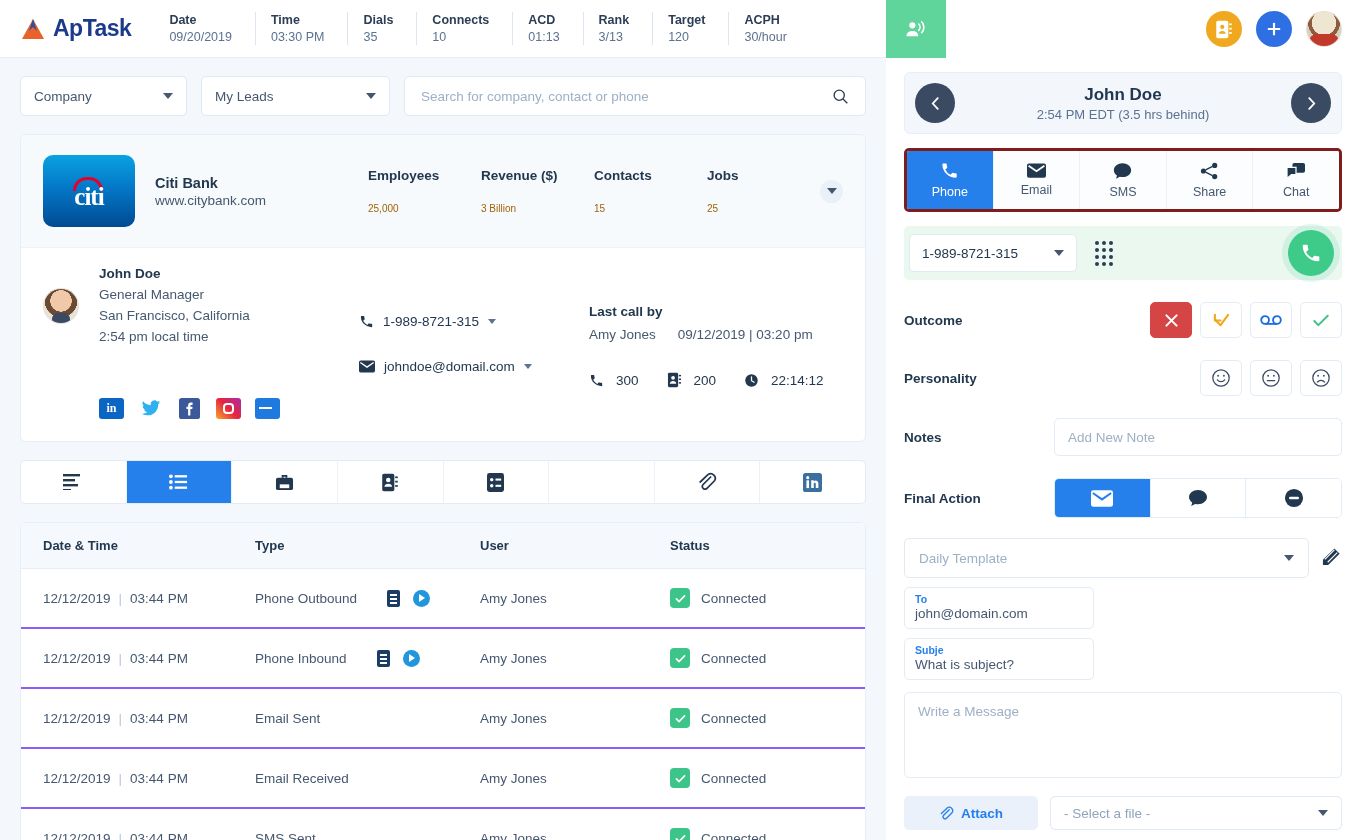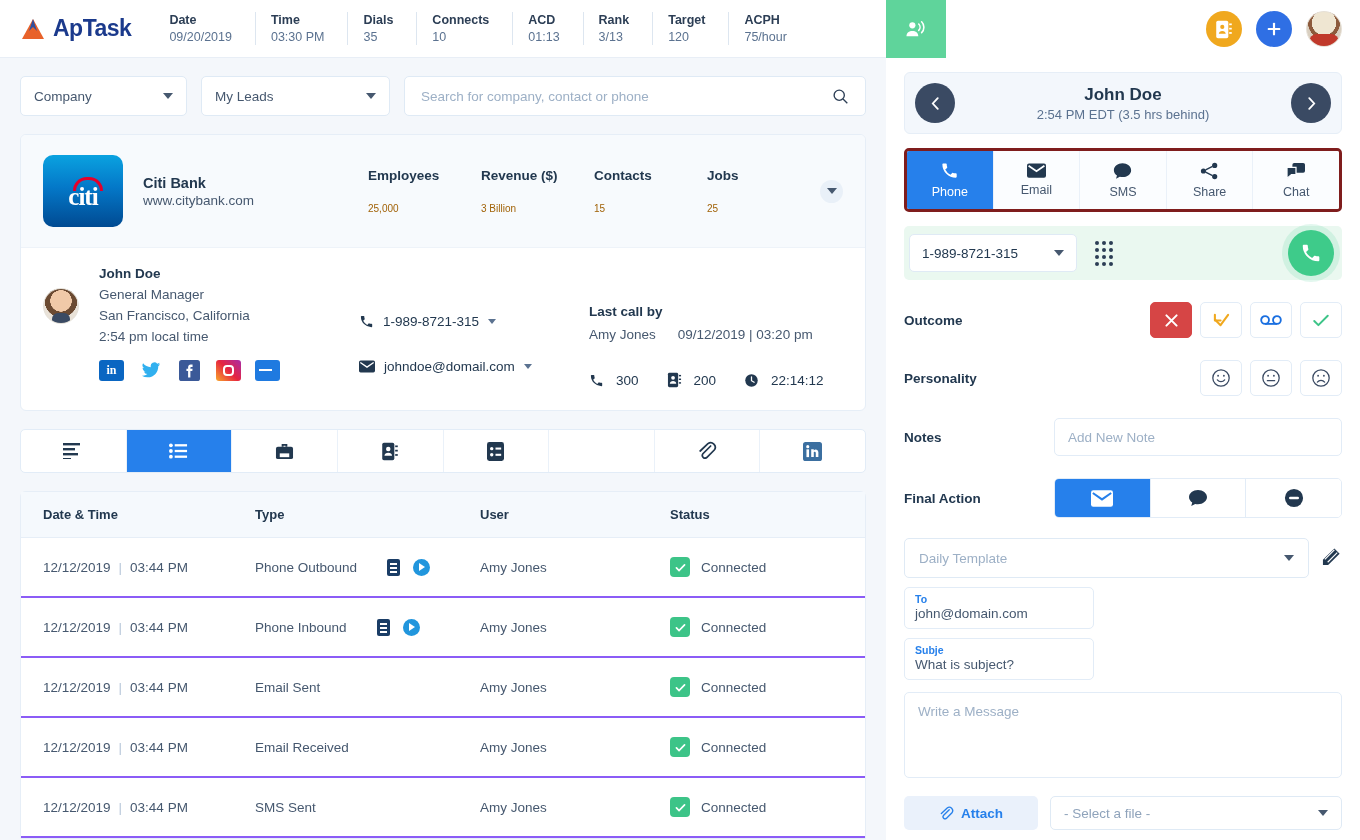--- a/index.html
+++ b/index.html
@@ -42,21 +42,21 @@
     display: flex; align-items: center; justify-content: space-between; padding: 0 16px;
   }
   .search-ph { font-size: 13.5px; color: #9db0c6; }
 
   .card {
     margin: 18px 20px 0 20px; background: #fff; border: 1px solid #e6eef7;
     border-radius: 6px; overflow: hidden;
   }
   .company-row { display: flex; align-items: center; padding: 20px 22px; background: #f7fafd; }
   .citi-logo {
-    width: 80px; height: 72px; border-radius: 10px;
+    width: 92px; height: 72px; border-radius: 10px;
     background: linear-gradient(180deg,#0aa2e0 0%,#0478c8 45%,#004a92 100%);
     position: relative; flex: none;
   }
   .citi-text { position: absolute; left: 0; right: 0; top: 28px; text-align: center;
     color: #fff; font-size: 25px; font-weight: bold; letter-spacing: -1px; font-family: "Liberation Serif", serif; }
   .citi-arc { position: absolute; left: 30px; top: 22px; width: 30px; height: 14px;
     border: 3px solid #e4002b; border-bottom: none; border-radius: 20px 20px 0 0; }
   .company-name-wrap { margin-left: 20px; width: 240px; }
   .company-name { font-size: 14.5px; font-weight: bold; color: #22384f; }
   .company-url { font-size: 13.5px; color: #46586f; margin-top: 2px; }
@@ -73,21 +73,21 @@
   .avatar-sm {
     width: 36px; height: 36px; border-radius: 50%; flex: none; margin-top: 22px;
     background: radial-gradient(circle at 50% 35%, #f0c9a8 0 38%, #6b4a32 39% 58%, #e9e2d8 59%);
     border: 1px solid #e4e0d8; overflow: hidden; position: relative;
   }
   .avatar-sm::after { content:""; position:absolute; left:8px; right:8px; bottom:0; height:10px; background:#3a4a63; border-radius:6px 6px 0 0; }
   .contact-info { margin-left: 20px; width: 260px; }
   .c-name { font-size: 13.5px; font-weight: bold; color: #22384f; }
   .c-line { font-size: 13.5px; color: #46586f; margin-top: 6px; }
   .socials { display: flex; gap: 14px; margin-top: 16px; }
-  .soc { width: 25px; height: 21px; border-radius: 3px; display:flex; align-items:center; justify-content:center; }
+  .soc { width: 25px; height: 21px; border-radius: 3px; display:flex; align-items:center; justify-content:center;margin-top:38px; }
   .soc-li { background: #0a66c2; color: #fff; font-size: 12px; font-weight: bold; font-family:"Liberation Serif",serif; }
   .soc-ig { background: linear-gradient(45deg,#f9a72b,#e6253f,#a82ca8); }
   .soc-ig span { width:11px;height:11px;border:2px solid #fff;border-radius:4px;display:block; }
   .soc-jb { background: #1f7ae0; border-radius: 3px; position: relative; }
   .soc-jb::before { content:""; position:absolute; left:5px; top:2px; width:11px; height:3px; border:2px solid #1f7ae0; border-bottom:none; border-radius:2px 2px 0 0; }
   .soc-jb::after { content:""; position:absolute; left:4px; top:9px; width:13px; height:2px; background:#fff; }
 
   .contact-mid { width: 230px; padding-top: 48px; }
   .cm-item { display: flex; align-items: center; gap: 9px; font-size: 13.5px; color: #22384f; }
   .cm-item + .cm-item { margin-top: 30px; }
@@ -221,21 +221,21 @@
         <div class="stat">
           <div class="stat-label">Rank</div>
           <div class="stat-value">3/13</div>
         </div>
         <div class="stat">
           <div class="stat-label">Target</div>
           <div class="stat-value">120</div>
         </div>
         <div class="stat">
           <div class="stat-label">ACPH</div>
-          <div class="stat-value">75/hour</div>
+          <div class="stat-value">30/hour</div>
         </div>
       </div>
     </div>
 
     <div class="filters">
       <div class="select-box company">
         <span>Company</span>
         <span class="caret"></span>
       </div>
       <div class="select-box leads">

